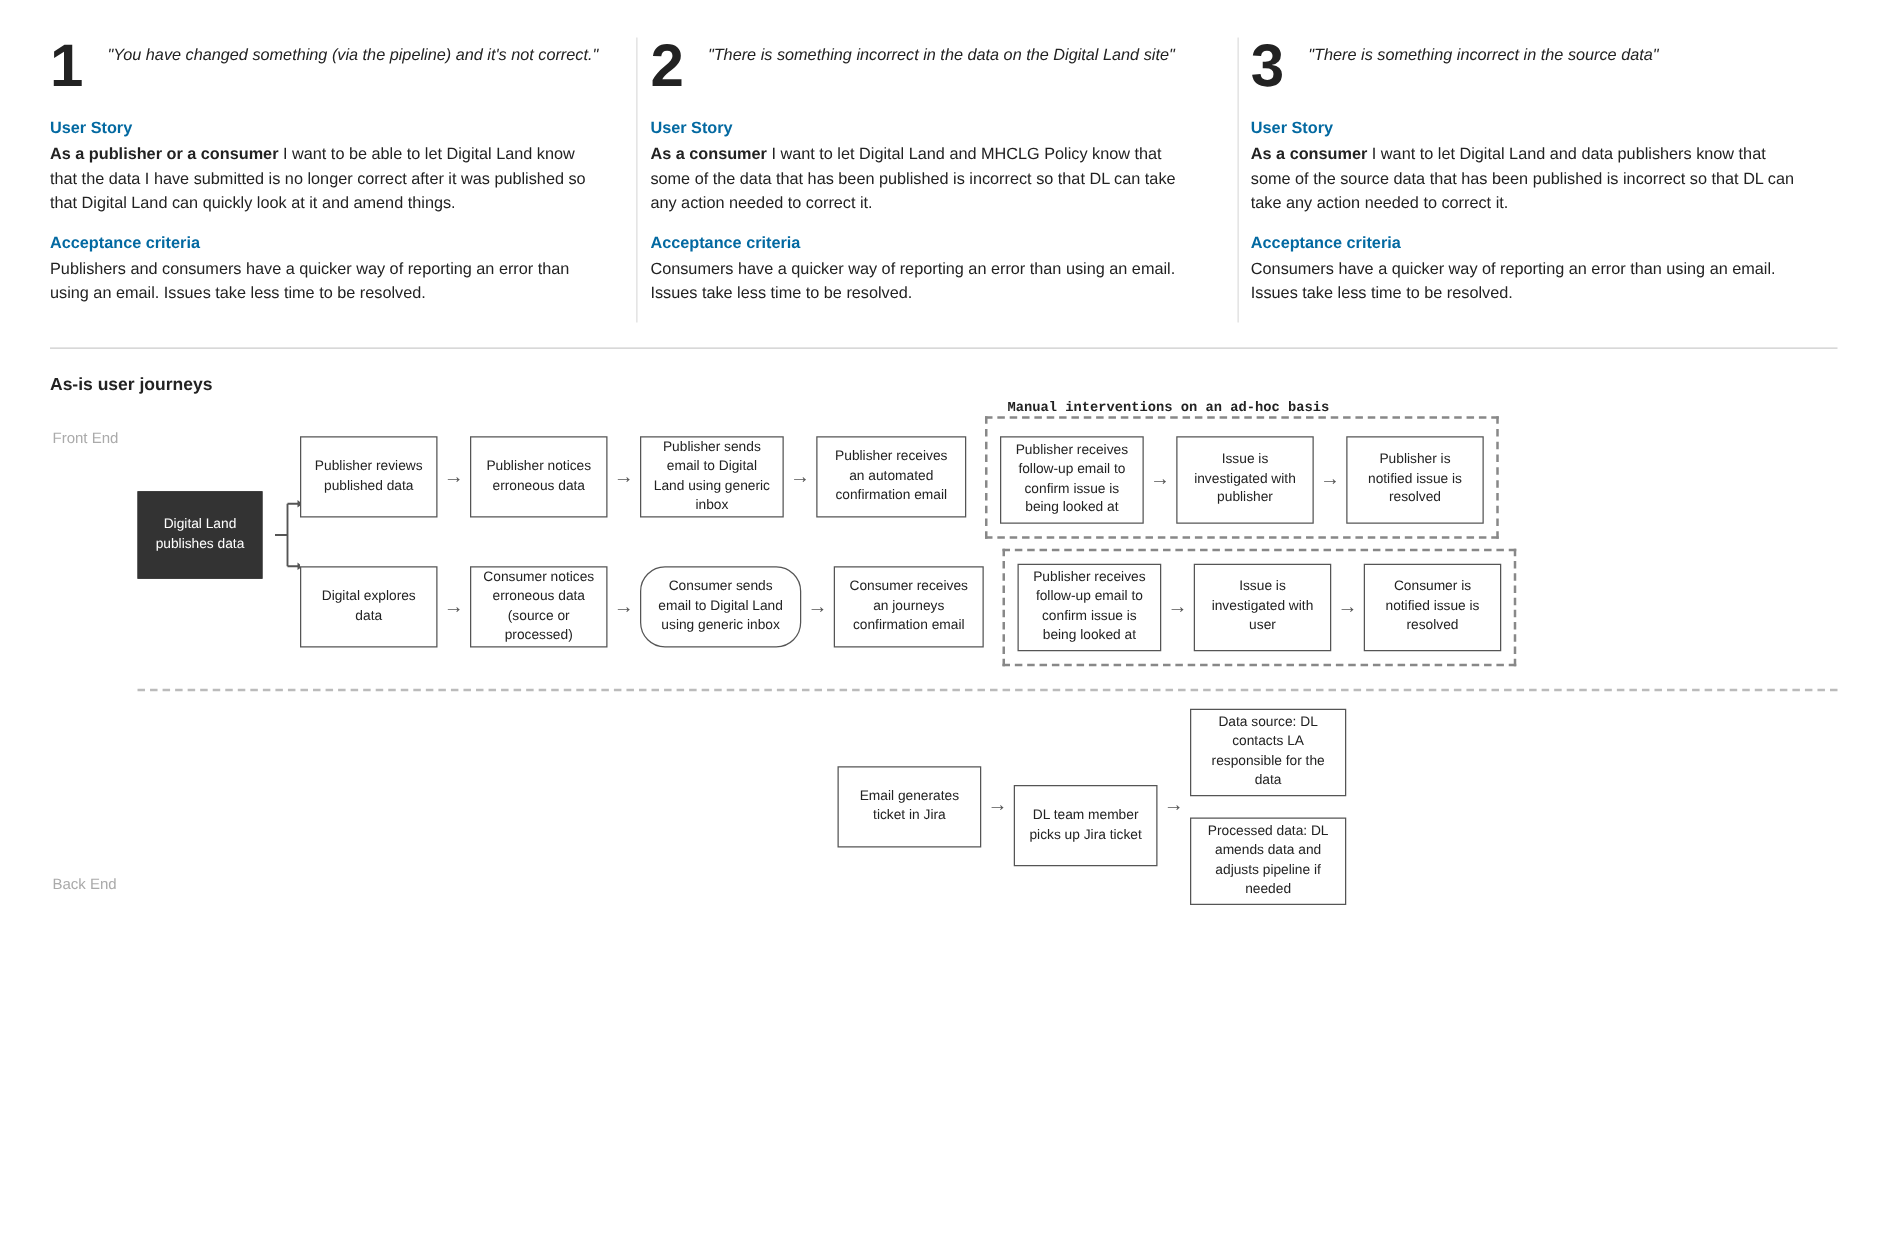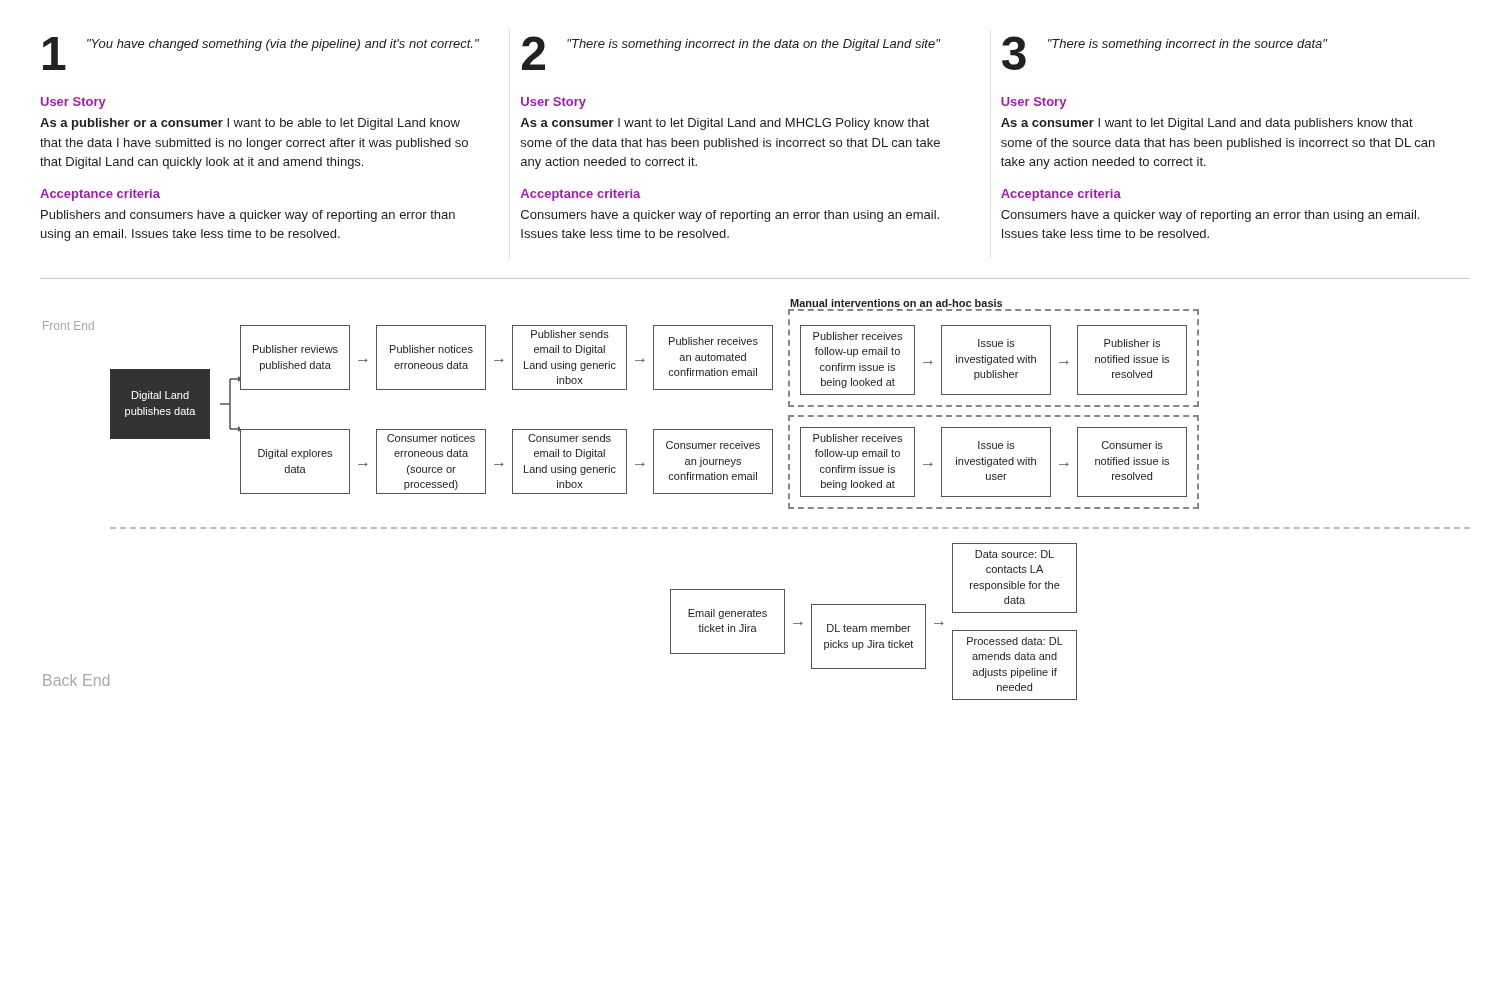--- a/index.html
+++ b/index.html
@@ -45,21 +45,21 @@
     }
     .scenario-quote {
       font-style: italic;
       font-size: 13px;
       color: #222;
       padding-top: 4px;
       line-height: 1.5;
     }
 
     .section-label {
-      color: #a21caf;
+      color: #0369a1;
       font-weight: bold;
       font-size: 13px;
       margin-bottom: 4px;
     }
     .story-bold {
       font-weight: bold;
       font-size: 13px;
     }
     .story-text {
       font-size: 13px;
@@ -158,20 +158,21 @@
     <p class="story-text">
       <span class="story-bold">As a consumer</span><span> I want to let Digital Land and data publishers know that some of the source data that has been published is incorrect so that DL can take any action needed to correct it.</span>
     </p>
     <div class="section-label">Acceptance criteria</div>
     <p class="story-text">Consumers have a quicker way of reporting an error than using an email. Issues take less time to be resolved.</p>
   </div>
 
 </div>
 
 <div class="journey-section">
+  <div class="journey-title">As-is user journeys</div>
 
   <div style="position:relative; margin-left: 70px;">
 
     <div style="position:absolute; left:-68px; top:20px; font-size:12px; color:#aaa;">Front End</div>
 
     <div style="padding-top:10px; padding-bottom:10px;">
 
       <div style="display:flex; align-items:flex-start; gap:0;">
 
         <div style="display:flex; flex-direction:column; justify-content:center; margin-right:10px; margin-top:60px;">
@@ -211,21 +212,21 @@
               <span>Publisher sends email to Digital Land using generic inbox</span>
             </div>
             <div class="arrow-right">→</div>
 
             <div class="box" style="width:120px; height:65px; font-size:11px;">
               <span>Publisher receives an automated confirmation email</span>
             </div>
 
             <div style="position:relative; margin-left: 12px;">
               <div class="dashed-region" style="display:flex; align-items:center; gap:3px; padding:14px 10px 10px 10px;">
-                <span class="dashed-title" style="font-size:11px; font-weight:bold; top:-14px; left:0;">Manual interventions on an ad-hoc basis</span>
+                <span class="dashed-title" style="font-size:11px; font-weight:bold; top:-14px; left:16px;font-family:Liberation Mono, monospace;">Manual interventions on an ad-hoc basis</span>
 
                 <div class="box" style="width:115px; height:70px; font-size:11px;">
                   <span>Publisher receives follow-up email to confirm issue is being looked at</span>
                 </div>
                 <div class="arrow-right">→</div>
 
                 <div class="box" style="width:110px; height:70px; font-size:11px;">
                   <span>Issue is investigated with publisher</span>
                 </div>
                 <div class="arrow-right">→</div>
@@ -242,21 +243,21 @@
             <div class="box" style="width:110px; height:65px; font-size:11px;">
               <span>Digital explores data</span>
             </div>
             <div class="arrow-right">→</div>
 
             <div class="box" style="width:110px; height:65px; font-size:11px;">
               <span>Consumer notices erroneous data (source or processed)</span>
             </div>
             <div class="arrow-right">→</div>
 
-            <div class="box" style="width:115px; height:65px; font-size:11px;">
+            <div class="box" style="width:129px; height:65px; font-size:11px;border-radius:20px;">
               <span>Consumer sends email to Digital Land using generic inbox</span>
             </div>
             <div class="arrow-right">→</div>
 
             <div class="box" style="width:120px; height:65px; font-size:11px;">
               <span>Consumer receives an journeys confirmation email</span>
             </div>
 
             <div style="position:relative; margin-left: 12px;">
               <div class="dashed-region" style="display:flex; align-items:center; gap:3px; padding:10px 10px 10px 10px;">
@@ -277,21 +278,21 @@
               </div>
             </div>
           </div>
 
         </div>
       </div>
     </div>
 
     <div style="border-top: 2px dashed #bbb; margin: 8px 0;"></div>
 
-    <div style="position:absolute; left:-68px; bottom:20px; font-size:16px; color:#aaa;">Back End</div>
+    <div style="position:absolute; left:-68px; bottom:20px; font-size:12px; color:#aaa;">Back End</div>
 
     <div style="padding: 6px 0 10px 0; display:flex; align-items:flex-start;">
 
       <div style="width: 560px;"></div>
 
       <div style="display:flex; align-items:center; gap:3px;">
         <div class="box" style="width:115px; height:65px; font-size:11px;">
           <span>Email generates ticket in Jira</span>
         </div>
         <div class="arrow-right">→</div>

